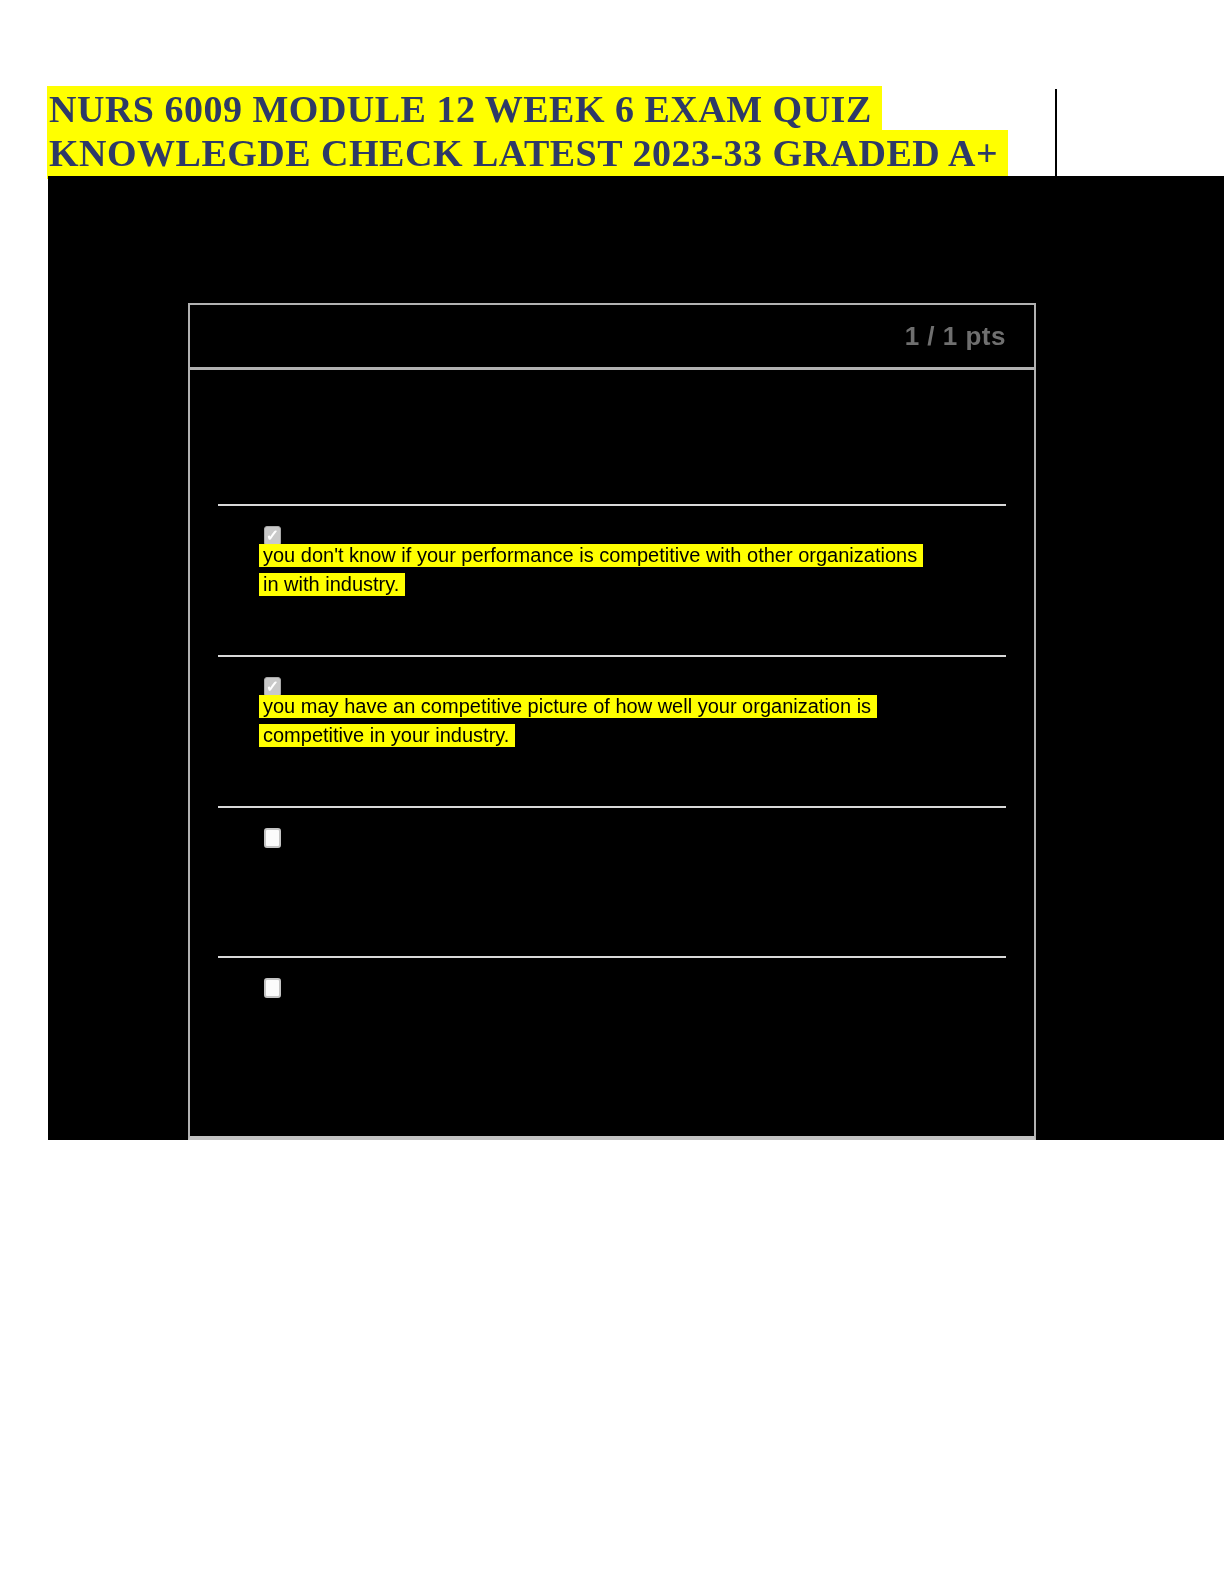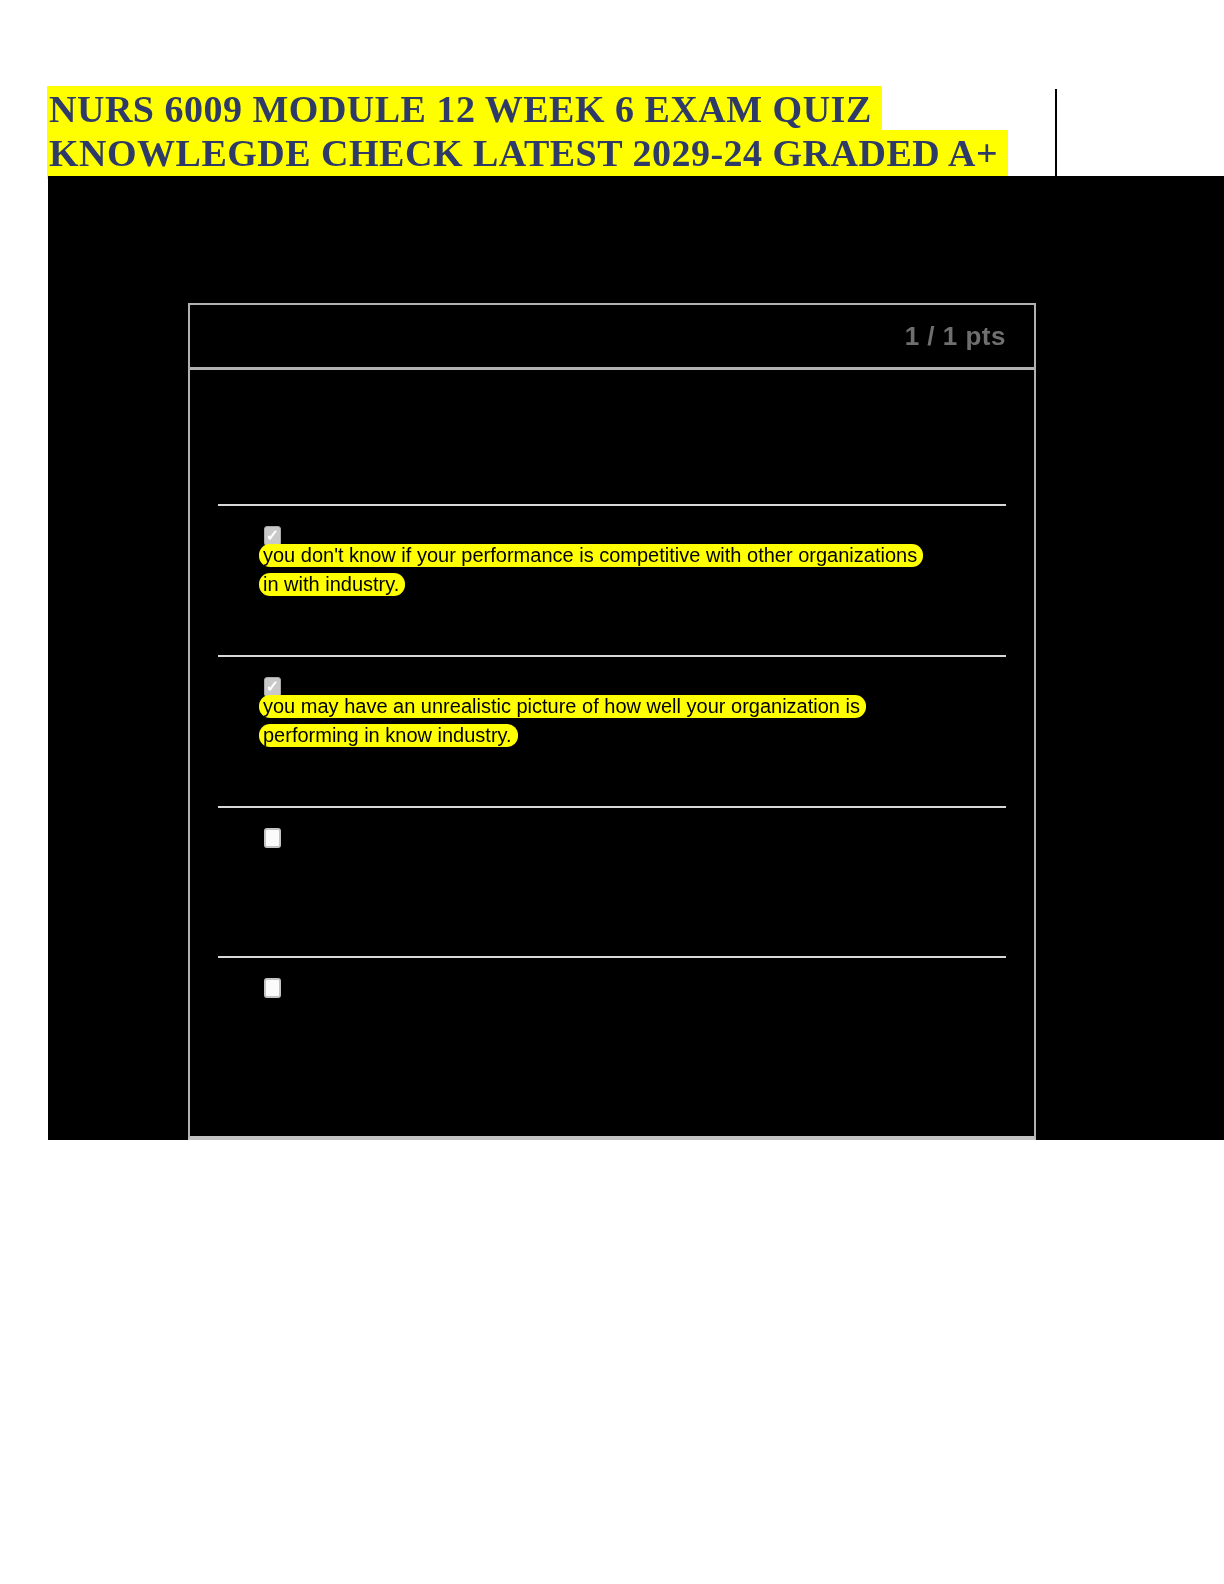--- a/index.html
+++ b/index.html
@@ -133,32 +133,31 @@
     top: 40px;
     font-size: 20px;
     color: #000000;
   }
   .answer-line { display: block; margin-bottom: 6px; white-space: nowrap; }
   .hl-answer {
     display: inline-block;
     background: #ffff00;
     padding: 2px 6px 3px 4px;
     line-height: 18px;
-    border-radius: 11px;
   }
   .hl-answer:empty { display: none; }
 </style>
 </head>
 <body>
 
 <div class="page">
 
   <div class="title-block">
     <span class="title-line"><span class="hl-title">NURS 6009 MODULE 12 WEEK 6 EXAM QUIZ</span></span>
-    <span class="title-line"><span class="hl-title">KNOWLEGDE CHECK LATEST 2029-24 GRADED A+</span></span>
+    <span class="title-line"><span class="hl-title">KNOWLEGDE CHECK LATEST 2023-33 GRADED A+</span></span>
   </div>
 
   <div class="edge-line"></div>
 
   <div class="screenshot">
 
     <div class="panel">
 
       <div class="panel-header">
         <span class="points">1 / 1 pts</span>
@@ -176,22 +175,22 @@
           <span class="answer-line"><span class="hl-answer">in with industry.</span></span>
         </div>
       </div>
 
       <div class="option option-2">
         <div class="divider"></div>
         <div class="checkbox checked">
           <span class="check">✓</span>
         </div>
         <div class="answer-text">
-          <span class="answer-line"><span class="hl-answer">you may have an unrealistic picture of how well your organization is</span></span>
-          <span class="answer-line"><span class="hl-answer">performing in know industry.</span></span>
+          <span class="answer-line"><span class="hl-answer">you may have an competitive picture of how well your organization is</span></span>
+          <span class="answer-line"><span class="hl-answer">competitive in your industry.</span></span>
         </div>
       </div>
 
       <div class="option option-3">
         <div class="divider"></div>
         <div class="checkbox">
           
         </div>
         <div class="answer-text">
           <span class="answer-line"></span>

